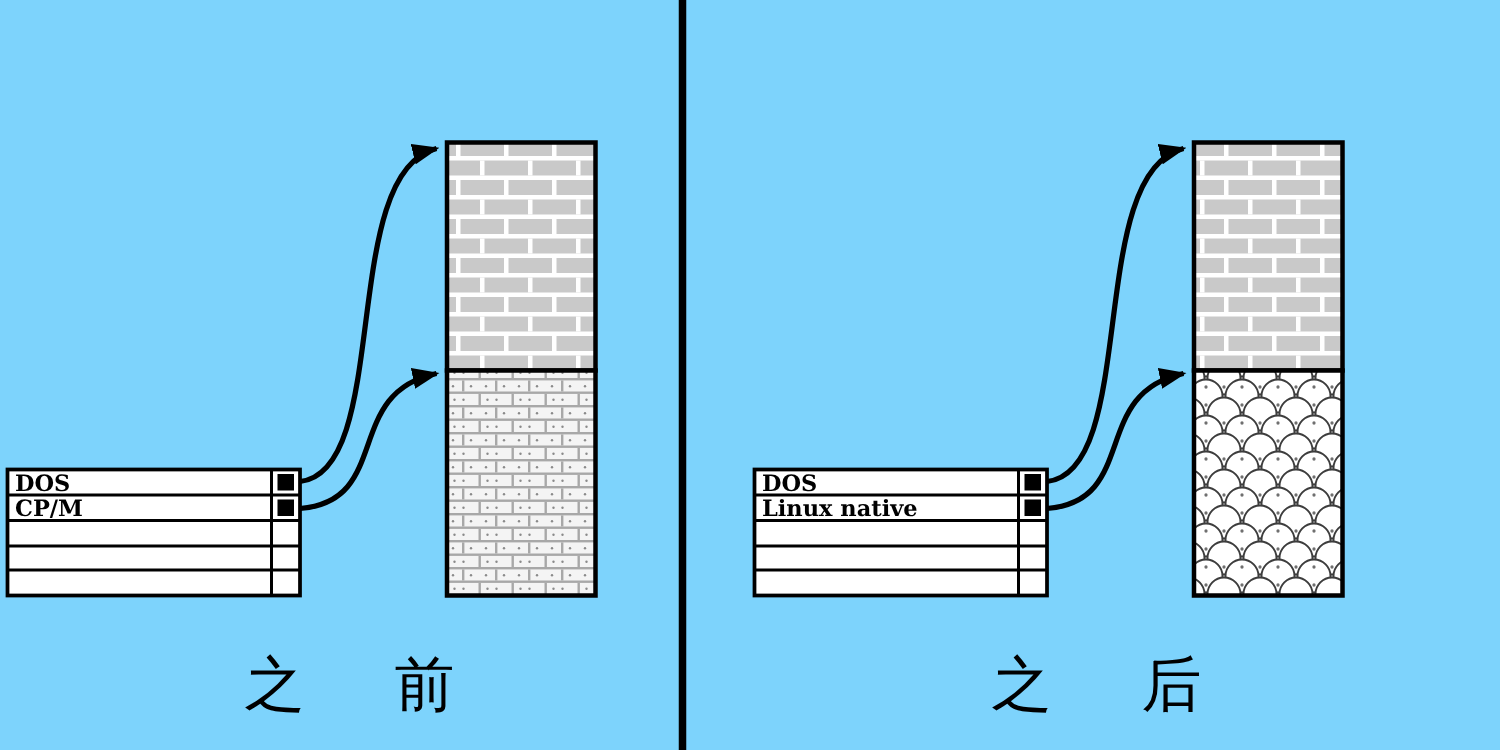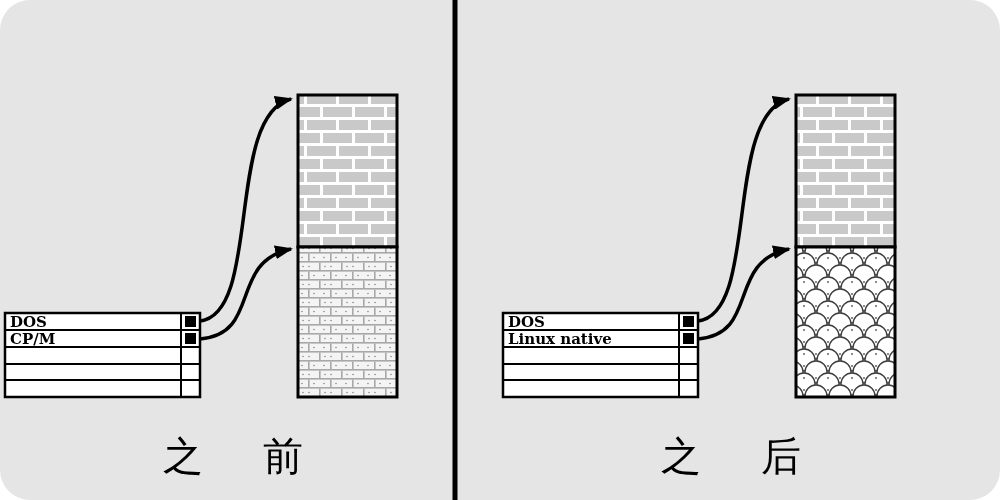--- a/index.html
+++ b/index.html
@@ -1,22 +1,21 @@
 <!DOCTYPE html>
 <html><head>
 <meta charset="utf-8">
 <style>
   html,body{margin:0;padding:0;background:#ffffff;}
   .canvas{
     position:relative;
     width:1000px;height:500px;
-    background:#e5e5e5;
+    background:#7dd3fc;
     font-family:"DejaVu Serif","Liberation Serif",serif;
     overflow:hidden;
-    border-radius:30px;
   }
   svg{display:block;}
   text{font-family:"DejaVu Serif","Liberation Serif",serif;}
   .tbl-label{font-size:15px;font-weight:bold;fill:#000;}
   .caption{font-size:40px;fill:#000;letter-spacing:60px;}
 </style>
 </head>
 <body>
 
 <div class="canvas">

